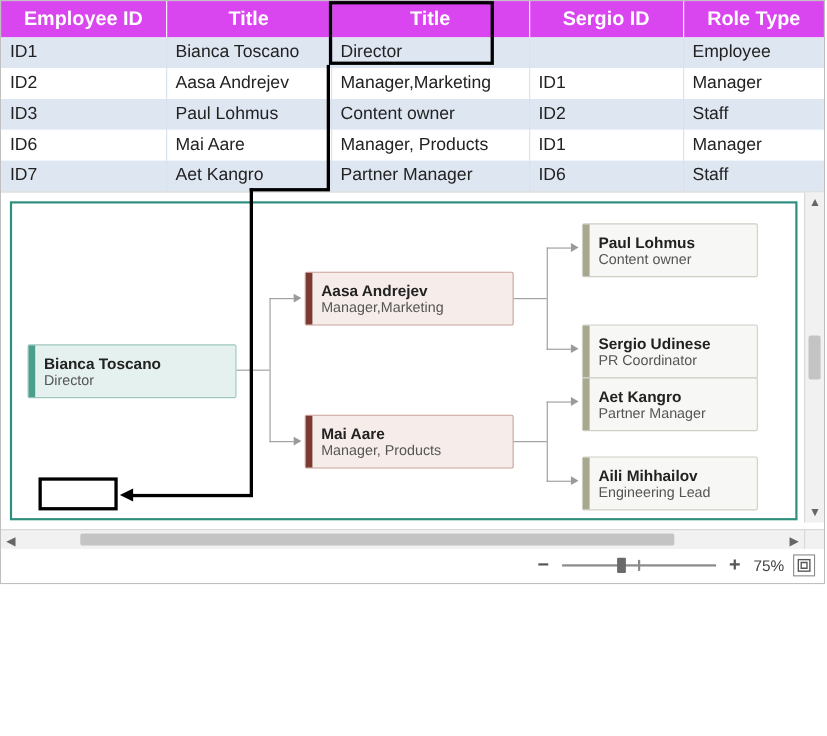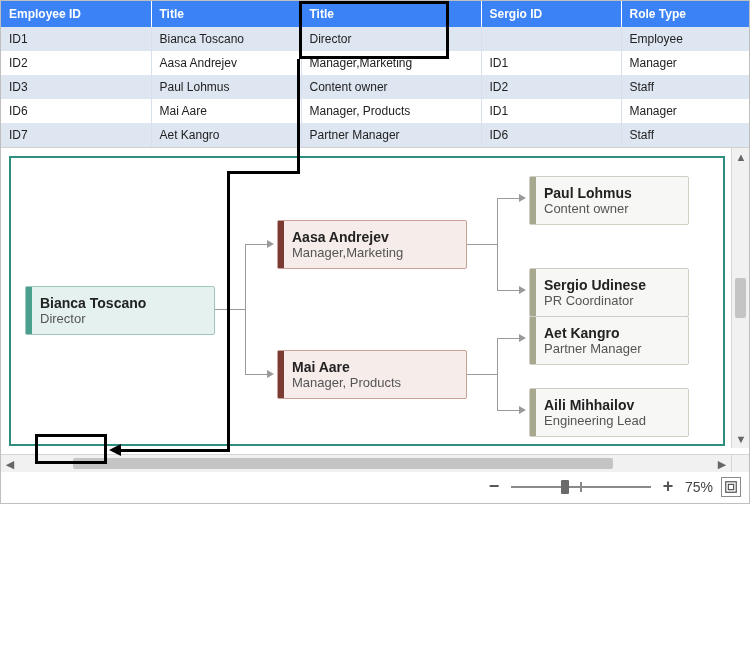--- a/index.html
+++ b/index.html
@@ -15,32 +15,32 @@
     border: 1px solid #bfbfbf;
     width: 750px;
     position: relative;
   }
   table.data {
     border-collapse: collapse;
     width: 100%;
     table-layout: fixed;
   }
   table.data th {
-    background: #3b82f6;
+    background: #d946ef;
     color: #fff;
-    text-align: left;
+    text-align: center;
     font-weight: 600;
     padding: 6px 8px;
-    font-size: 12px;
+    font-size: 18px;
     border-right: 1px solid #fff;
   }
   table.data th:last-child { border-right: none; }
   table.data td {
     padding: 5px 8px;
-    font-size: 12px;
+    font-size: 16px;
     border-right: 1px solid #d8e0ee;
   }
   table.data td:last-child { border-right: none; }
   table.data tbody tr:nth-child(odd) { background: #dee6f2; }
   table.data tbody tr:nth-child(even) { background: #ffffff; }
   .col-id { width: 150px; }
   .col-name { width: 150px; }
   .col-title { width: 180px; }
   .col-mgr { width: 140px; }
   .col-role { width: 128px; }

